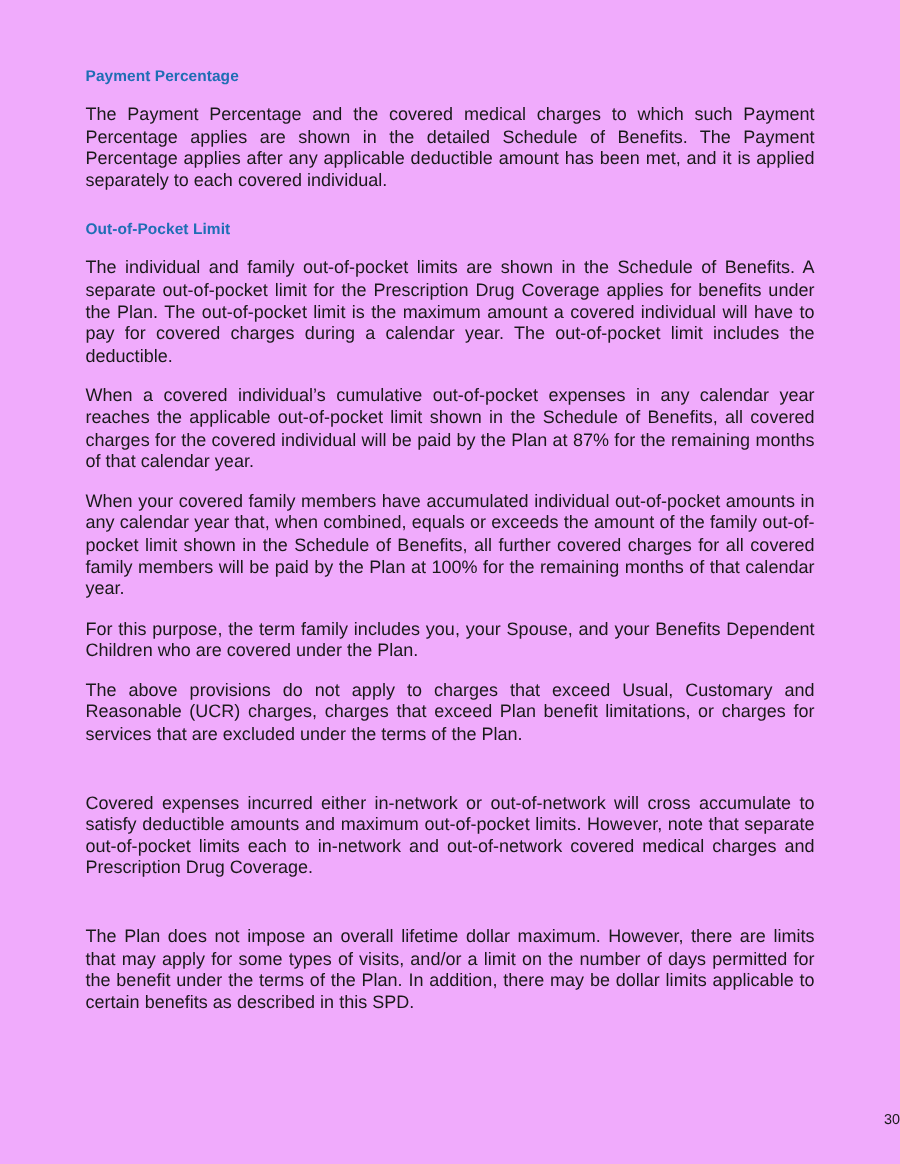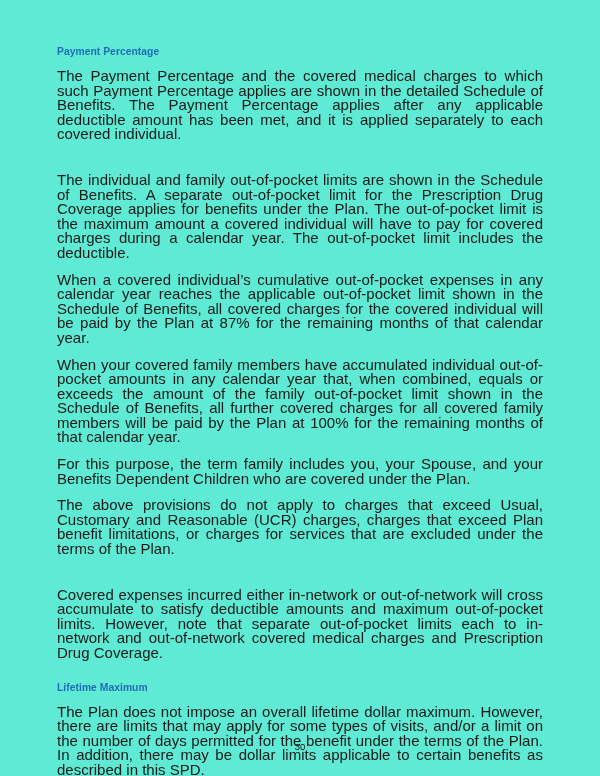--- a/index.html
+++ b/index.html
@@ -13,21 +13,21 @@
     position: relative;
     font-family: "Liberation Sans", sans-serif;
     color: #1a1a1a;
     -webkit-font-smoothing: antialiased;
   }
   .page {
     position: absolute;
     left: 0; top: 0;
     width: 600px;
     height: 776px;
-    background: #5eead4;
+    background: #f0abfc;
     box-sizing: border-box;
   }
   .content {
     position: absolute;
     left: 57px;
     top: 45px;
     width: 486px;
   }
   h2.section-heading {
     font-size: 10.3px;
@@ -36,74 +36,74 @@
     color: #1f6eb4;
     margin: 0;
     padding: 0;
     letter-spacing: 0.05px;
   }
   h2.section-heading.justified {
     text-align: justify;
     text-align-last: left;
   }
   p.body-text {
-    font-size: 15px;
+    font-size: 12px;
     line-height: 14.6px;
     color: #1a1a1a;
     margin: 0;
     padding: 0;
     text-align: justify;
     text-align-last: left;
     letter-spacing: 0.01px;
   }
   
   .gap-heading-to-para { height: 11px; }
   .gap-para-to-para    { height: 12px; }
   .gap-para-to-heading { height: 20px; }
   .page-number {
     position: absolute;
     left: 0;
     top: 741px;
     width: 600px;
-    text-align: center;
+    text-align: right;
     font-size: 9.6px;
     color: #1a1a1a;
     font-family: "Liberation Sans", sans-serif;
   }
 </style>
 </head>
 <body>
 
 <div class="page">
   <div class="content">
 
     <h2 class="section-heading">Payment Percentage</h2>
     <div class="gap-heading-to-para"></div>
     <p class="body-text">The Payment Percentage and the covered medical charges to which such Payment Percentage applies are shown in the detailed Schedule of Benefits. The Payment Percentage applies after any applicable deductible amount has been met, and it is applied separately to each covered individual.</p>
 
     <div class="gap-para-to-heading"></div>
 
+    <h2 class="section-heading">Out-of-Pocket Limit</h2>
     <div class="gap-heading-to-para"></div>
     <p class="body-text">The individual and family out-of-pocket limits are shown in the Schedule of Benefits. A separate out-of-pocket limit for the Prescription Drug Coverage applies for benefits under the Plan. The out-of-pocket limit is the maximum amount a covered individual will have to pay for covered charges during a calendar year. The out-of-pocket limit includes the deductible.</p>
     <div class="gap-para-to-para"></div>
     <p class="body-text">When a covered individual’s cumulative out-of-pocket expenses in any calendar year reaches the applicable out-of-pocket limit shown in the Schedule of Benefits, all covered charges for the covered individual will be paid by the Plan at 87% for the remaining months of that calendar year.</p>
     <div class="gap-para-to-para"></div>
     <p class="body-text">When your covered family members have accumulated individual out-of-pocket amounts in any calendar year that, when combined, equals or exceeds the amount of the family out-of-pocket limit shown in the Schedule of Benefits, all further covered charges for all covered family members will be paid by the Plan at 100% for the remaining months of that calendar year.</p>
     <div class="gap-para-to-para"></div>
     <p class="body-text">For this purpose, the term family includes you, your Spouse, and your Benefits Dependent Children who are covered under the Plan.</p>
     <div class="gap-para-to-para"></div>
     <p class="body-text">The above provisions do not apply to charges that exceed Usual, Customary and Reasonable (UCR) charges, charges that exceed Plan benefit limitations, or charges for services that are excluded under the terms of the Plan.</p>
 
     <div class="gap-para-to-heading"></div>
 
     <div class="gap-heading-to-para"></div>
     <p class="body-text">Covered expenses incurred either in-network or out-of-network will cross accumulate to satisfy deductible amounts and maximum out-of-pocket limits. However, note that separate out-of-pocket limits each to in-network and out-of-network covered medical charges and Prescription Drug Coverage.</p>
 
     <div class="gap-para-to-heading"></div>
 
-    <h2 class="section-heading">Lifetime Maximum</h2>
     <div class="gap-heading-to-para"></div>
     <p class="body-text">The Plan does not impose an overall lifetime dollar maximum. However, there are limits that may apply for some types of visits, and/or a limit on the number of days permitted for the benefit under the terms of the Plan. In addition, there may be dollar limits applicable to certain benefits as described in this SPD.</p>
 
   </div>
 
   <div class="page-number">30</div>
 </div>
 
 </body></html>

